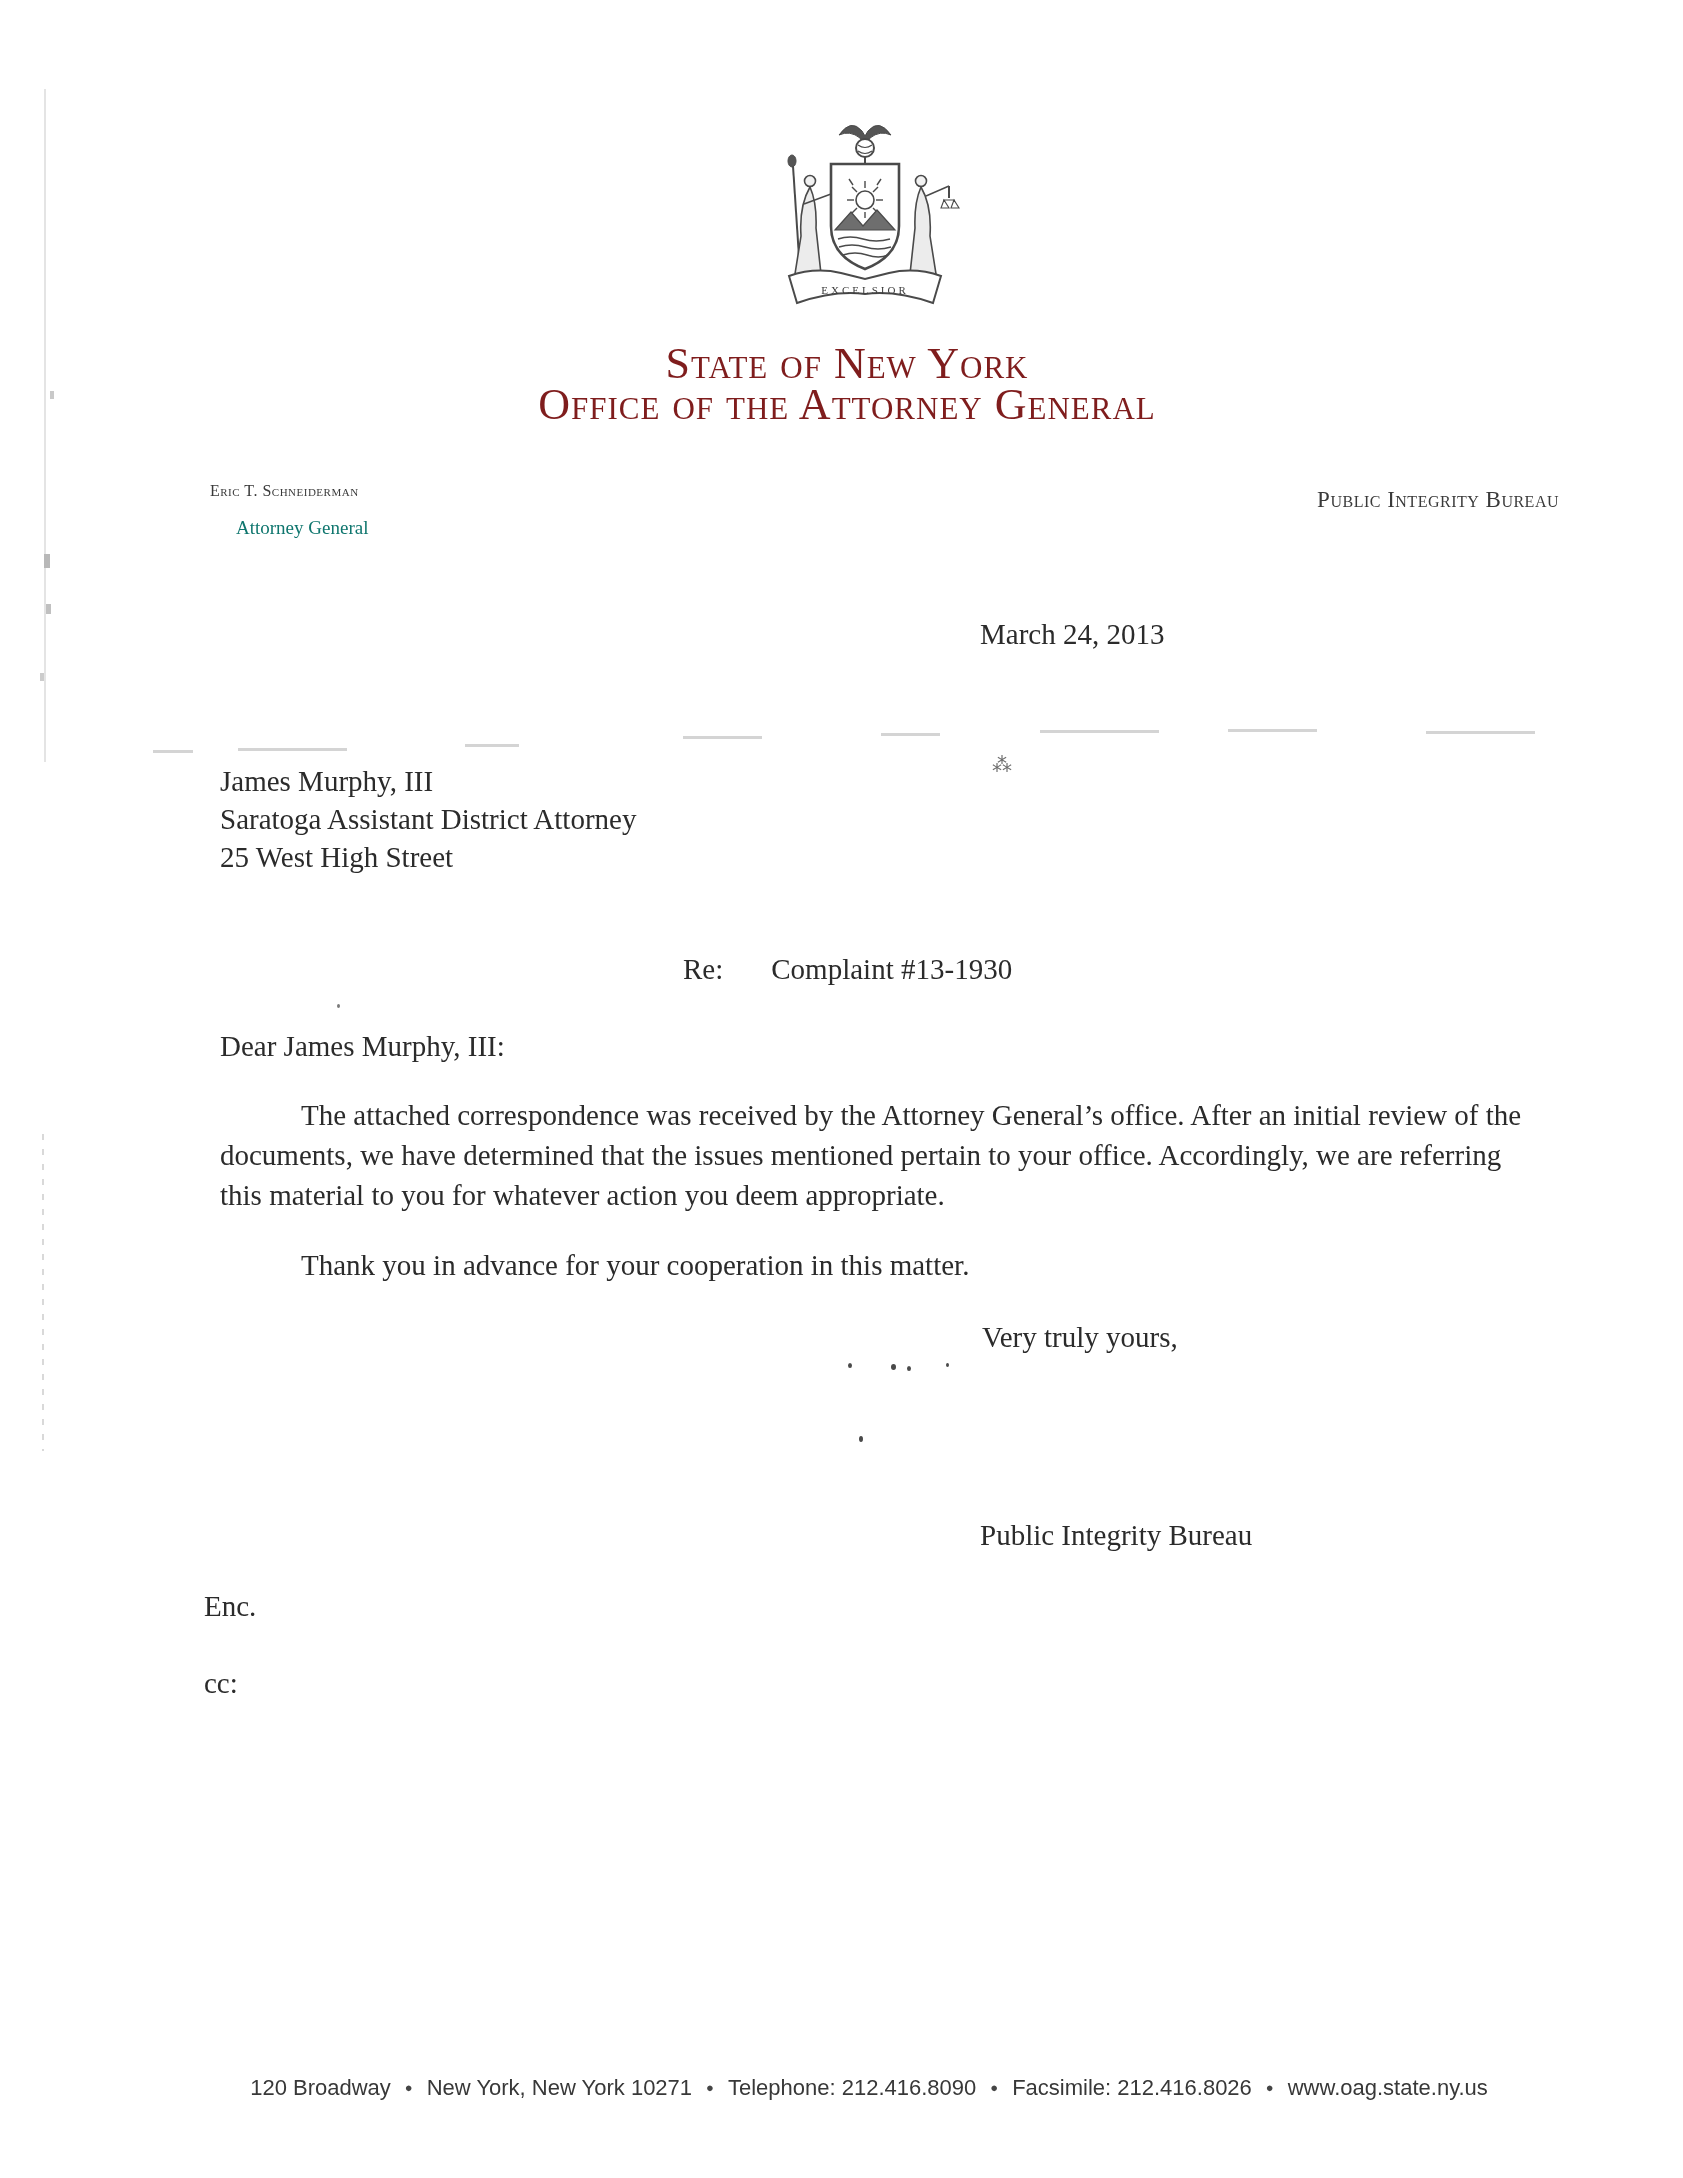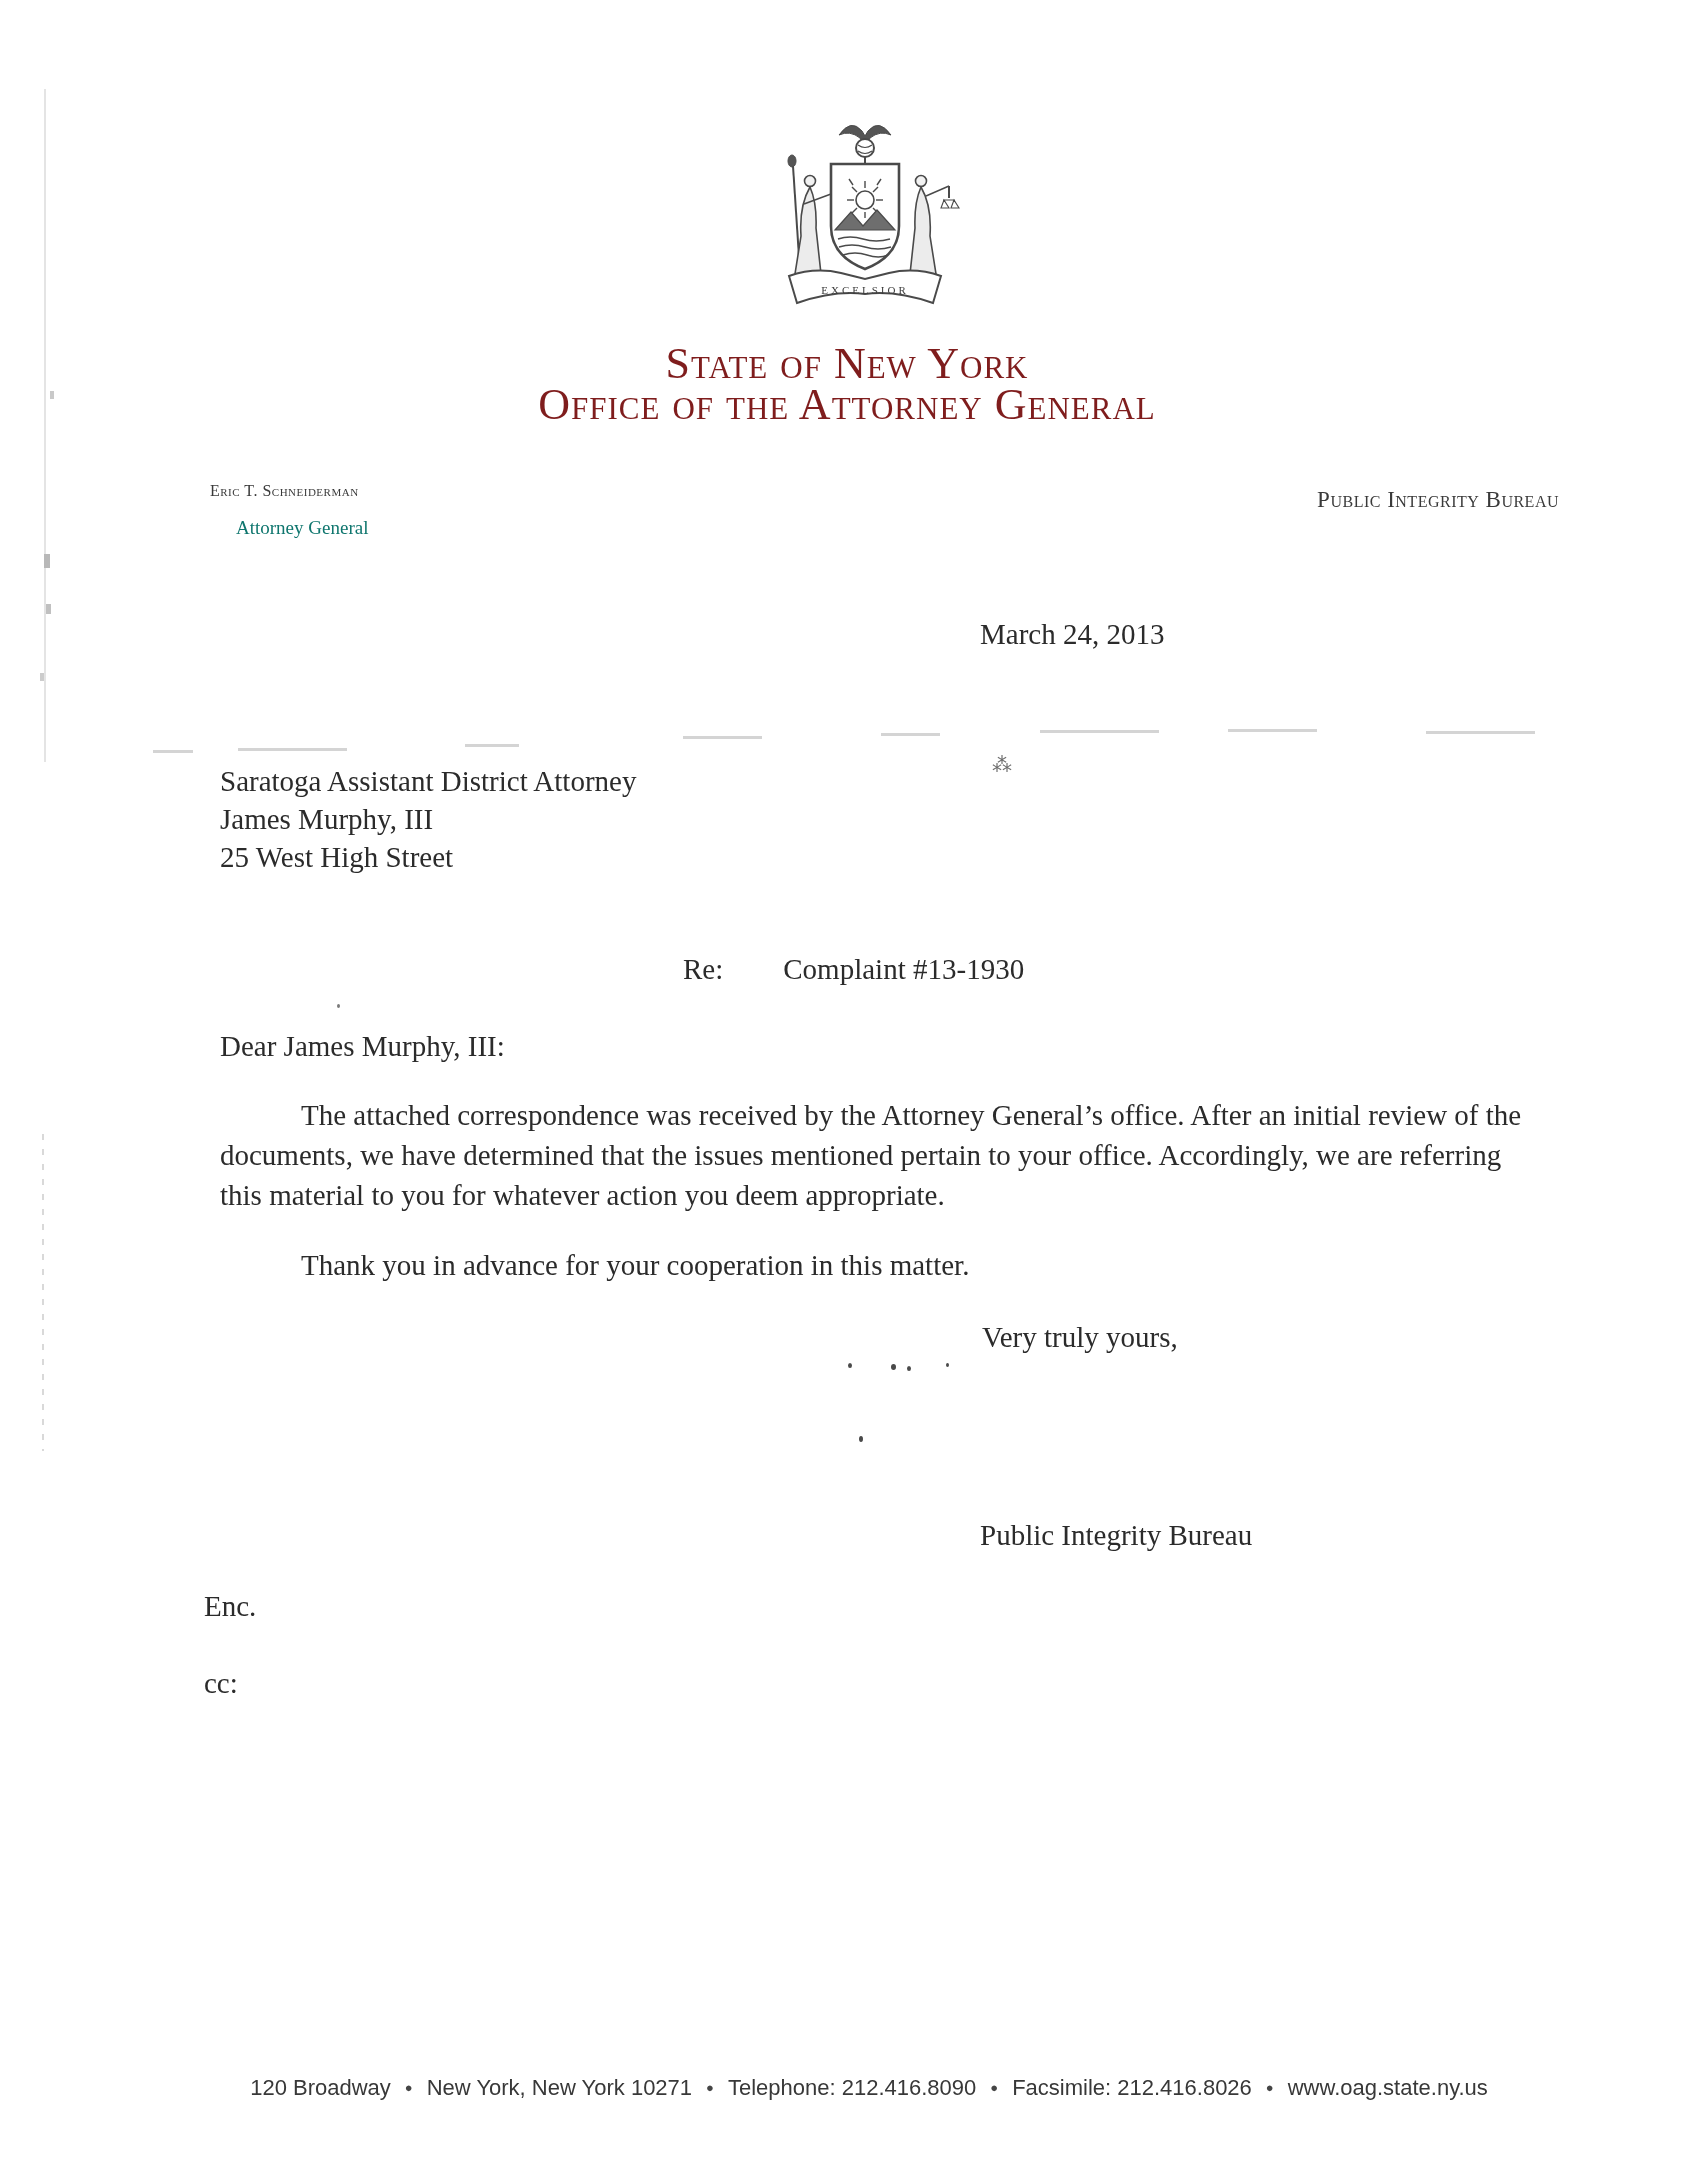--- a/index.html
+++ b/index.html
@@ -35,21 +35,21 @@
   .bureau {
     left: 1161px; top: 487px; width: 398px;
     text-align: right;
     font-size: 23px; font-variant: small-caps; letter-spacing: 0.5px; color: #3a3a3a;
   }
 
   
   .date { left: 980px; top: 618px; font-size: 29px; }
   .recipient { left: 220px; top: 762px; font-size: 29px; line-height: 38px; }
   .re-line { left: 683px; top: 953px; font-size: 29px; }
-  .re-line .re-value { margin-left: 60px; }
+  .re-line .re-value { margin-left: 48px; }
   .salutation { left: 220px; top: 1030px; font-size: 29px; }
   .para { left: 220px; width: 1317px; font-size: 29px; line-height: 40px; text-indent: 81px; }
   .para1 { top: 1095px; }
   .para2 { top: 1245px; }
   .closing { left: 982px; top: 1321px; font-size: 29px; }
   .sig-org { left: 980px; top: 1519px; font-size: 29px; }
   .enc { left: 204px; top: 1590px; font-size: 29px; }
   .cc-label { left: 204px; top: 1667px; font-size: 29px; }
   .cc-block { left: 307px; top: 1667px; font-size: 29px; line-height: 47px; }
 
@@ -169,22 +169,22 @@
     <div>Office of the Attorney General</div>
   </div>
 
   <div class="abs official-name">Eric T. Schneiderman</div>
   <div class="abs official-title">Attorney General</div>
   <div class="abs bureau">Public Integrity Bureau</div>
 
   <div class="abs date">March 24, 2013</div>
 
   <div class="abs recipient">
+    <div>James Murphy, III</div>
     <div>Saratoga Assistant District Attorney</div>
-    <div>James Murphy, III</div>
     <div>25 West High Street</div>
   </div>
 
   <div class="abs re-line">
     <span>Re:</span><span class="re-value">Complaint #13-1930</span>
   </div>
 
   <div class="abs salutation">Dear James Murphy, III:</div>
 
   <div class="abs para para1">The attached correspondence was received by the Attorney General’s office.  After an initial review of the documents, we have determined that the issues mentioned pertain to your office. Accordingly, we are referring this material to you for whatever action you deem appropriate.</div>

